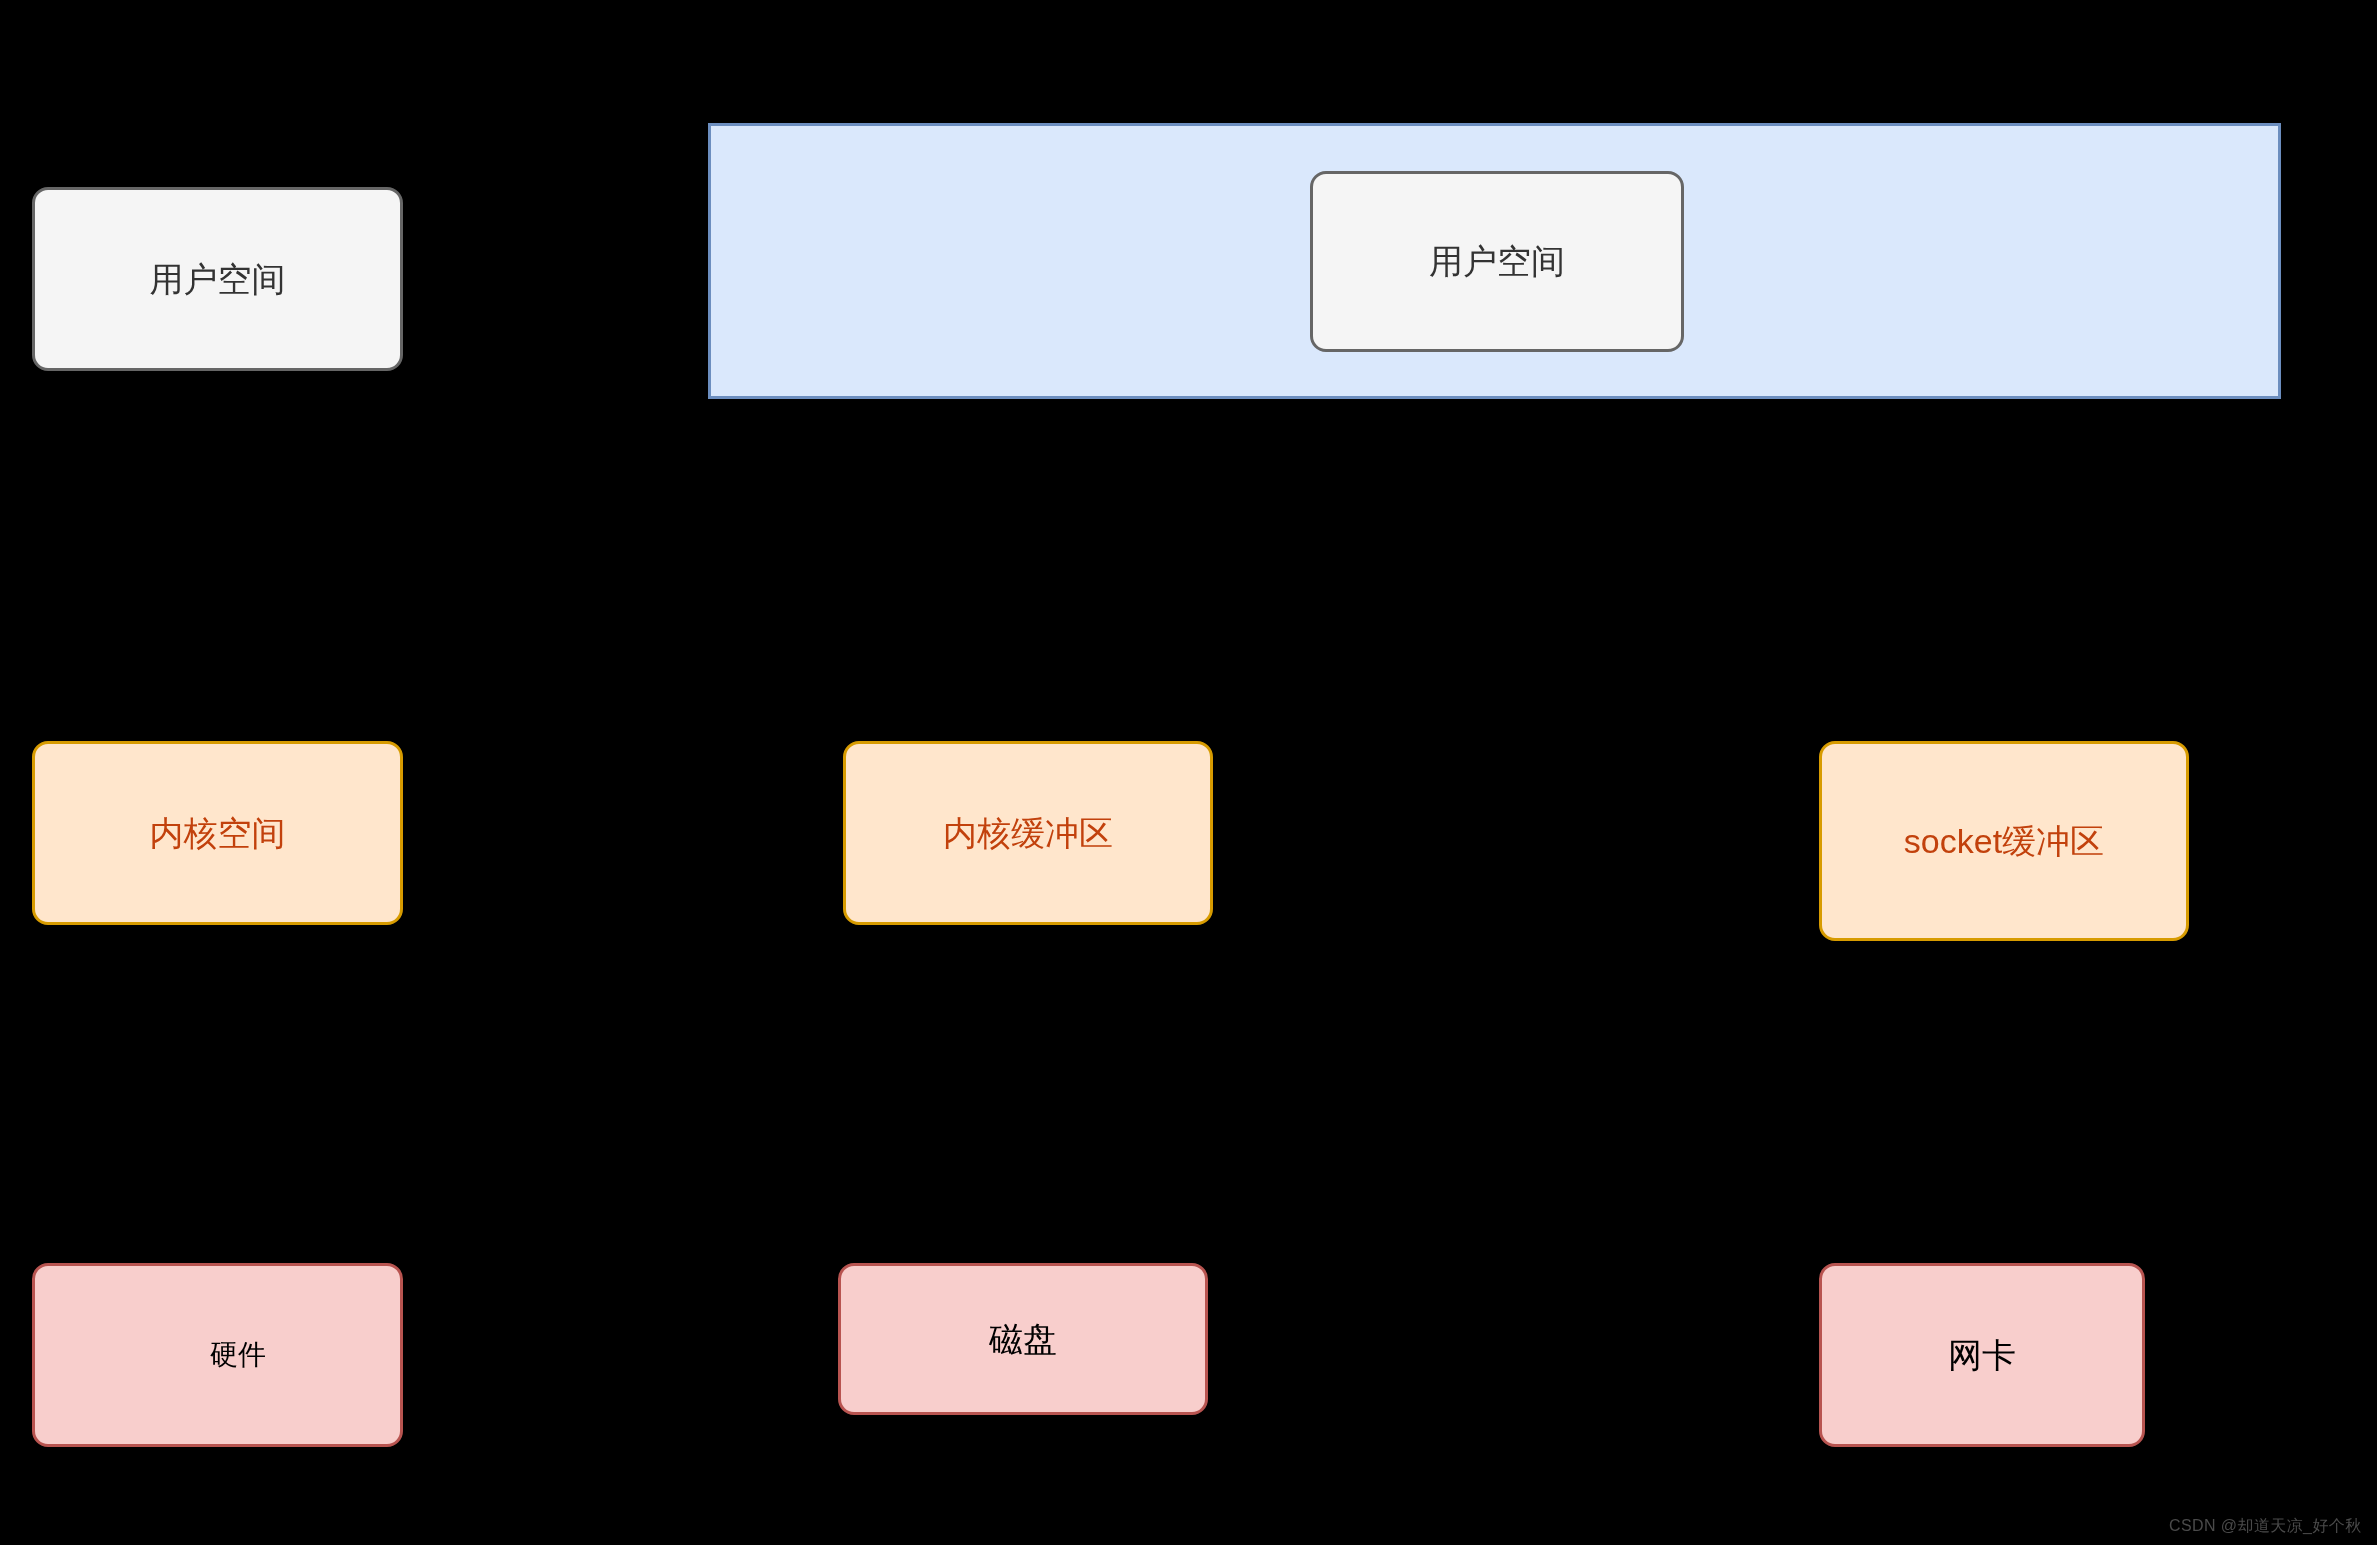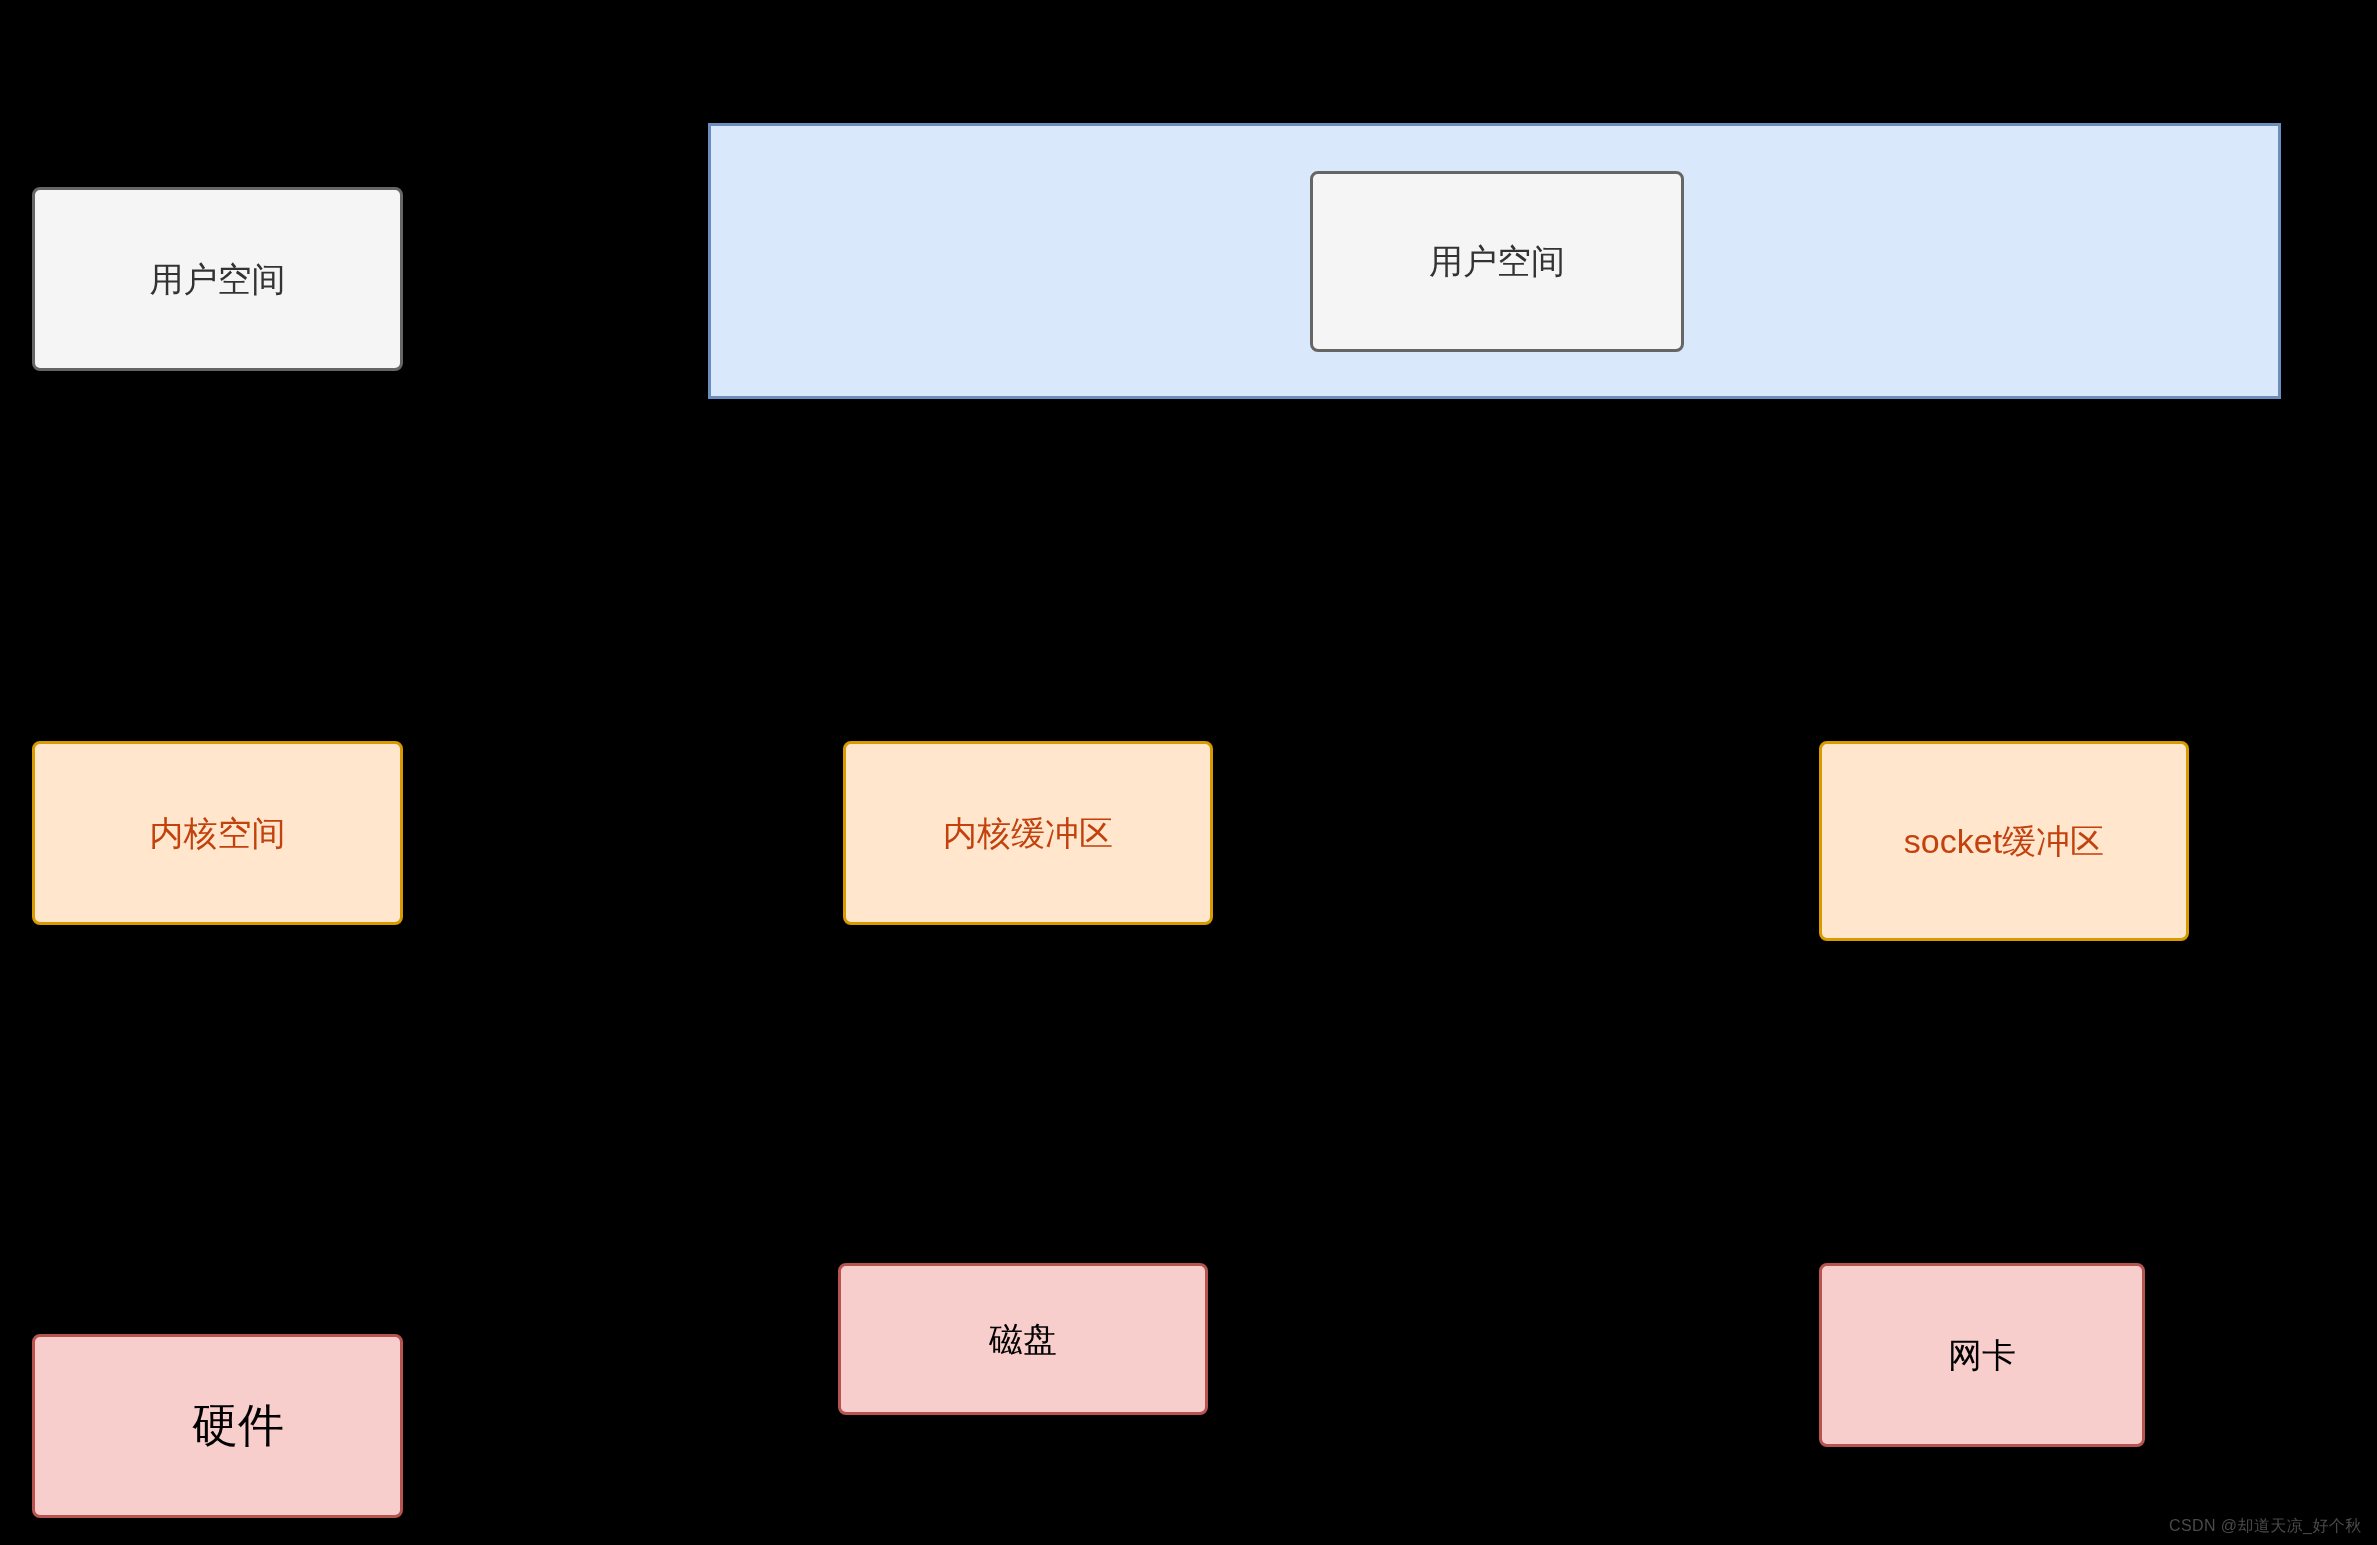--- a/index.html
+++ b/index.html
@@ -26,21 +26,21 @@
     display: flex;
     align-items: center;
     justify-content: center;
     text-align: center;
     line-height: 1.2;
     white-space: nowrap;
   }
 
   
   .node.rounded {
-    border-radius: 8px;
+    border-radius: 16px;
     border-style: solid;
     border-width: 3.8px;
     align-items: center;
   }
 
   
   .sty-grey {
     background: #f5f5f5;
     border-color: #666666;
     color: #333333;
@@ -96,21 +96,21 @@
     </div>
     <div class="node sty-orange rounded" style="left: 32px; top: 741px; width: 371px; height: 184px; font-size: 34px;">
       <span class="node-label">内核空间</span>
     </div>
     <div class="node sty-orange rounded" style="left: 833px; top: 741px; width: 370px; height: 184px; font-size: 34px; margin-left: 10px;">
       <span class="node-label">内核缓冲区</span>
     </div>
     <div class="node sty-orange rounded" style="left: 1819px; top: 741px; width: 370px; height: 200px; font-size: 34px;">
       <span class="node-label">socket缓冲区</span>
     </div>
-    <div class="node sty-pink rounded" style="left: 32px; top: 1334px; width: 371px; height: 184px; font-size: 46px; padding-left: 41px;">
+    <div class="node sty-pink rounded" style="left: 32px; top: 1263px; width: 371px; height: 184px; font-size: 28px; padding-left: 41px;">
       <span class="node-label">硬件</span>
     </div>
     <div class="node sty-pink rounded" style="left: 838px; top: 1263px; width: 370px; height: 152px; font-size: 34px;">
       <span class="node-label">磁盘</span>
     </div>
     <div class="node sty-pink rounded" style="left: 1819px; top: 1263px; width: 326px; height: 184px; font-size: 34px;">
       <span class="node-label">网卡</span>
     </div>
     <div id="watermark">CSDN @却道天凉_好个秋</div>
 </div>

